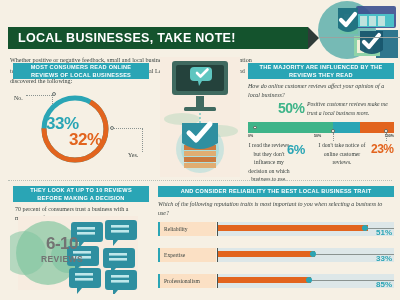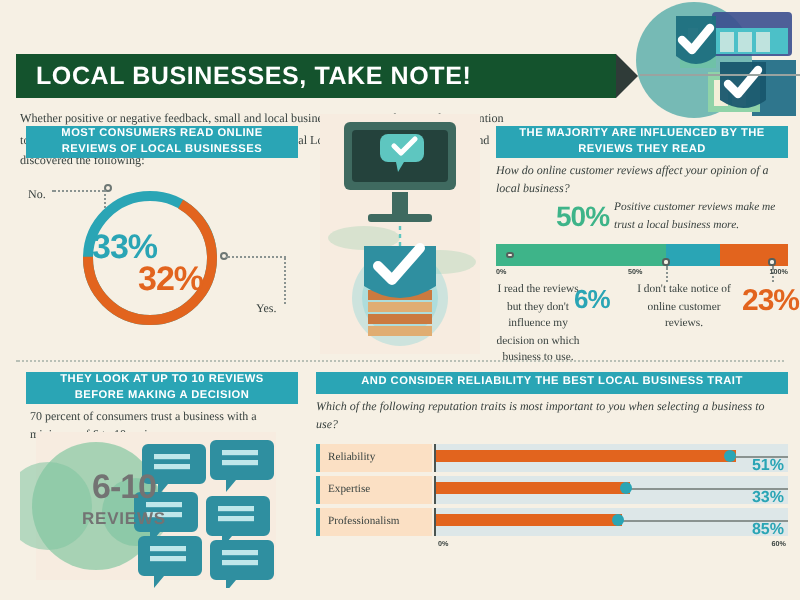--- a/index.html
+++ b/index.html
@@ -128,21 +128,21 @@
   .illo-top { position: absolute; left: 300px; top: 0px; width: 100px; height: 62px; }
 
   
   .statbig {
     position: absolute;
     font-family: "Liberation Sans", sans-serif;
     font-weight: bold; font-size: 14px; letter-spacing: -.5px;
   }
   #stat58 { left: 278px; top: 100px; color: #3eb489; }
   #stat19 { left: 287px; top: 142px; color: #2aa5b5; font-size: 13px; }
-  #stat23 { left: 371px; top: 142px; color: #e2641e; font-size: 15px; }
+  #stat23 { left: 371px; top: 142px; color: #e2641e; font-size: 12px; }
 
   .stat-copy {
     position: absolute; font-size: 5.7px; line-height: 1.5; color: #3a4340;
   }
   #copy58 { left: 307px; top: 100px; width: 88px; font-style: italic; }
   #copy19 { left: 248px; top: 141px; width: 42px; text-align: center; }
   #copy23 { left: 315px; top: 141px; width: 54px; text-align: center; }
 
   .stackbar {
     position: absolute; left: 248px; top: 122px;
@@ -179,21 +179,21 @@
   }
   .rev-num { font-size: 17px; display: block; letter-spacing: -.5px; }
   .rev-word { font-size: 8.5px; display: block; letter-spacing: .4px; }
 
   
   .traits {
     position: absolute; left: 158px; top: 222px; width: 236px; height: 66px;
   }
   .trait-row {
     position: relative; display: flex; align-items: center;
-    height: 14px; margin-bottom: 2px; text-align: center;
+    height: 14px; margin-bottom: 12px; text-align: center;
   }
   .trait-name {
     width: 58px; height: 14px; background: #fbe0c4;
     border-left: 2.5px solid #2aa5b5;
     display: flex; align-items: center;
     font-size: 5.6px; color: #3a4340; padding-left: 4px;
   }
   .trait-track {
     position: relative; flex: 1; height: 14px;
     background: #dde7e8; margin-left: 1px;

